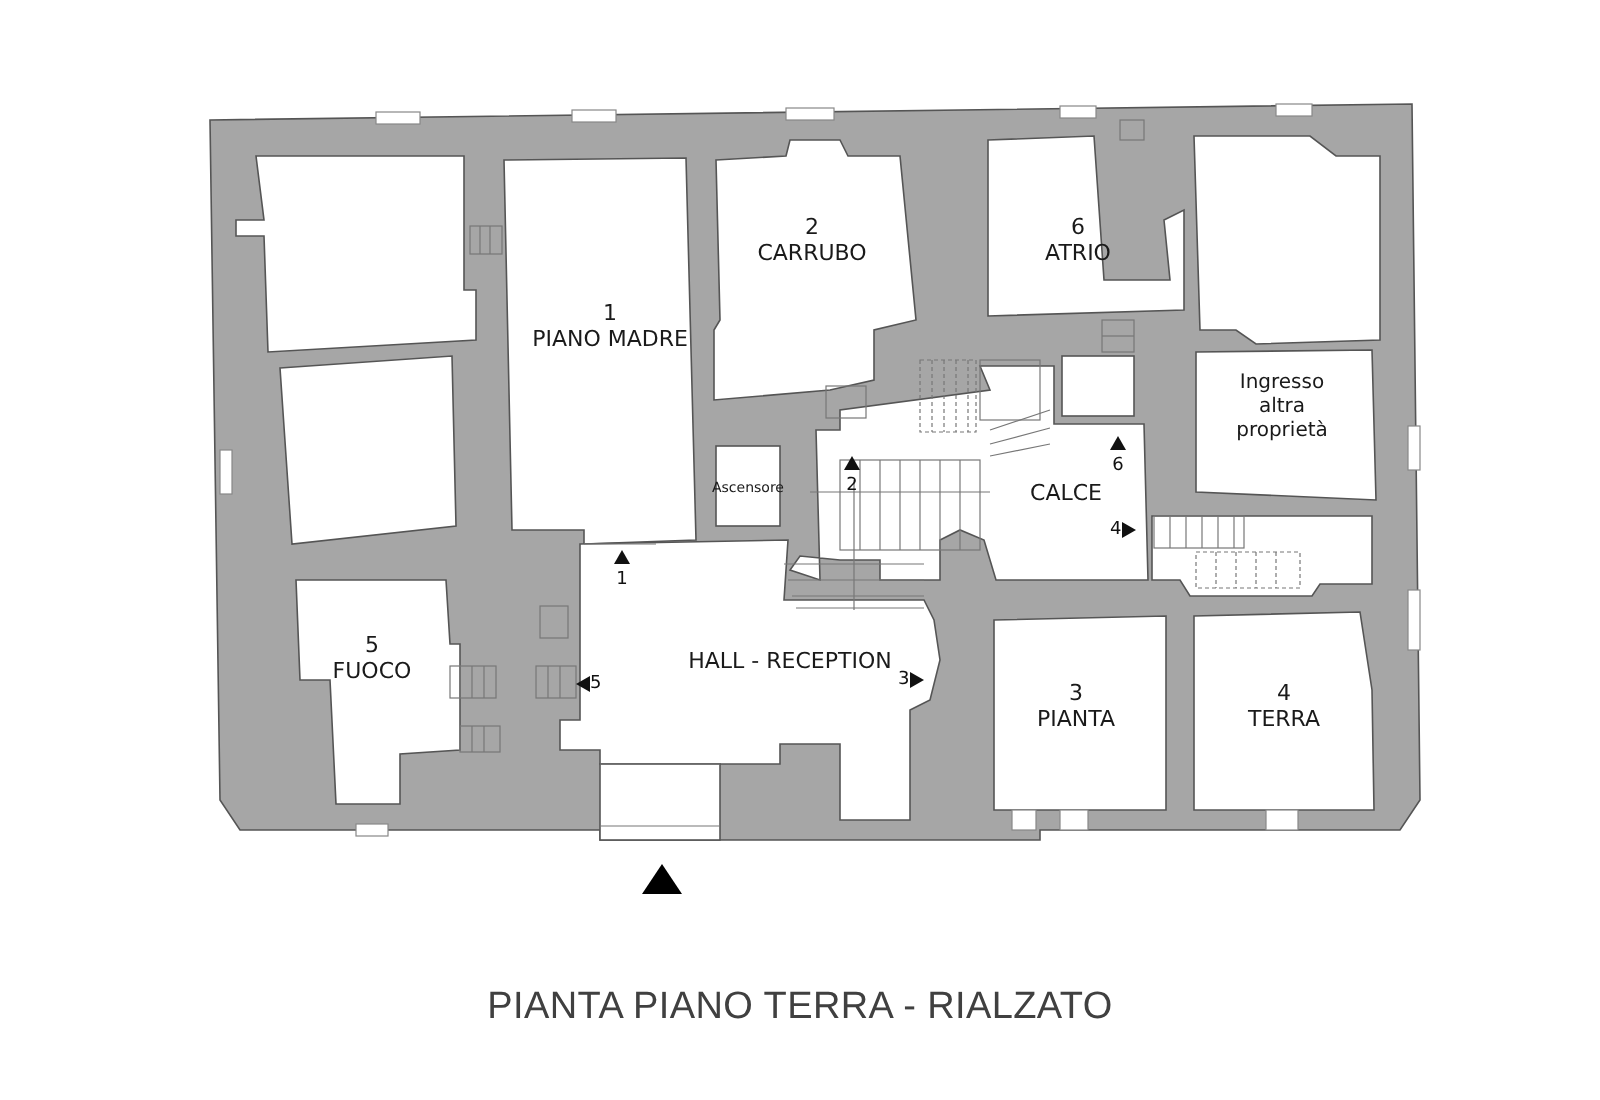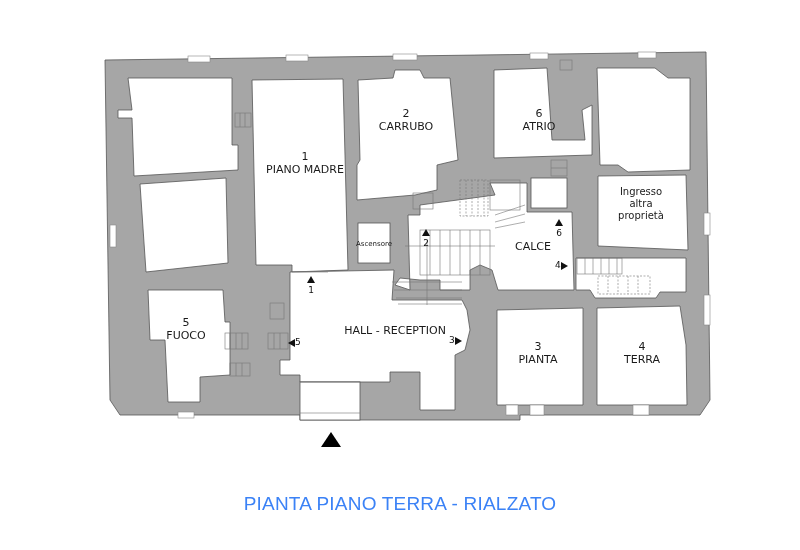--- a/index.html
+++ b/index.html
@@ -11,21 +11,21 @@
     .stair-dash { fill: none; stroke: #777777; stroke-width: 0.6; stroke-dasharray: 2 1.5; }
     .sill { fill: #ffffff; stroke: #888888; stroke-width: 0.6; }
     .lbl { position: absolute; color: #1a1a1a; text-align: center; line-height: 1.2; white-space: nowrap; }
     .room-lbl { font-size: 11px; transform: translateX(-50%); }
     .small-lbl { font-size: 7px; transform: translateX(-50%); }
     .mark { position: absolute; font-size: 9px; color: #111; }
     .tri-up { width: 0; height: 0; border-left: 4px solid transparent; border-right: 4px solid transparent; border-bottom: 7px solid #111; display: inline-block; }
     .tri-right { width: 0; height: 0; border-top: 4px solid transparent; border-bottom: 4px solid transparent; border-left: 7px solid #111; display: inline-block; vertical-align: middle; }
     .tri-left { width: 0; height: 0; border-top: 4px solid transparent; border-bottom: 4px solid transparent; border-right: 7px solid #111; display: inline-block; vertical-align: middle; }
     .entrance { position: absolute; left: 321px; top: 432px; width: 0; height: 0; border-left: 10px solid transparent; border-right: 10px solid transparent; border-bottom: 15px solid #000; }
-    .title { position: absolute; left: 0; width: 800px; top: 493px; text-align: center; font-family: "Liberation Sans", sans-serif; font-size: 19px; color: #3b82f6; letter-spacing: 0.2px; }
+    .title { position: absolute; left: 0; width: 800px; top: 493px; text-align: center; font-family: "Liberation Sans", sans-serif; font-size: 19px; color: #404040; letter-spacing: 0.2px; }
   </style>
 </head>
 <body>
 
 <svg id="plan" viewBox="0 0 800 550" xmlns="http://www.w3.org/2000/svg">
 
   <polygon class="wall" points="105,60 706,52 710,400 700,415 520,415 520,420 300,420 300,415 170,415 120,415 110,400"></polygon>
 
   <polygon class="room" points="128,78 232,78 232,145 238,145 238,170 134,176 132,118 118,118 118,110 132,110"></polygon>
 

